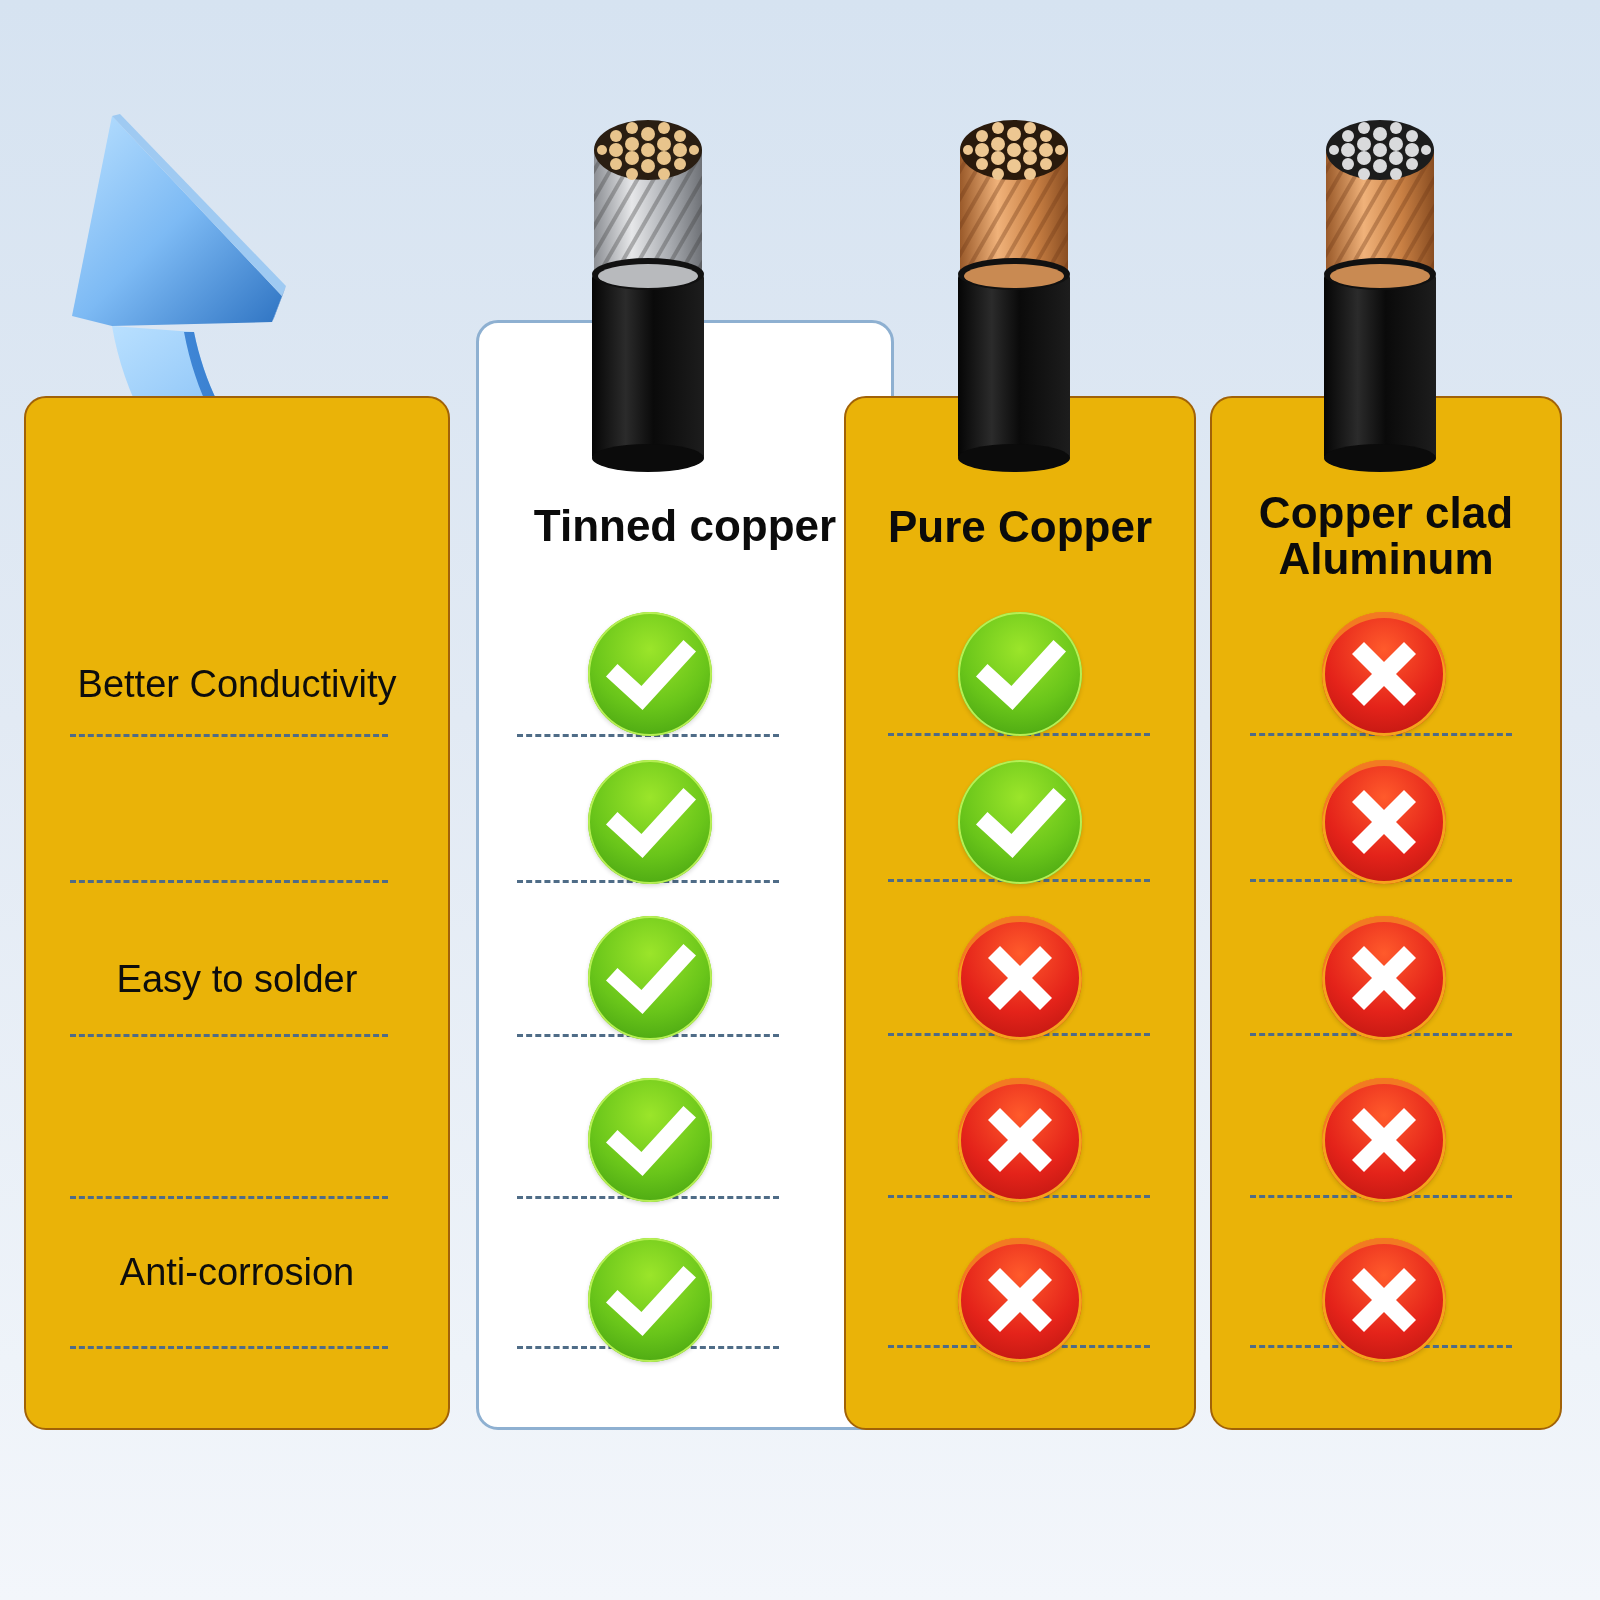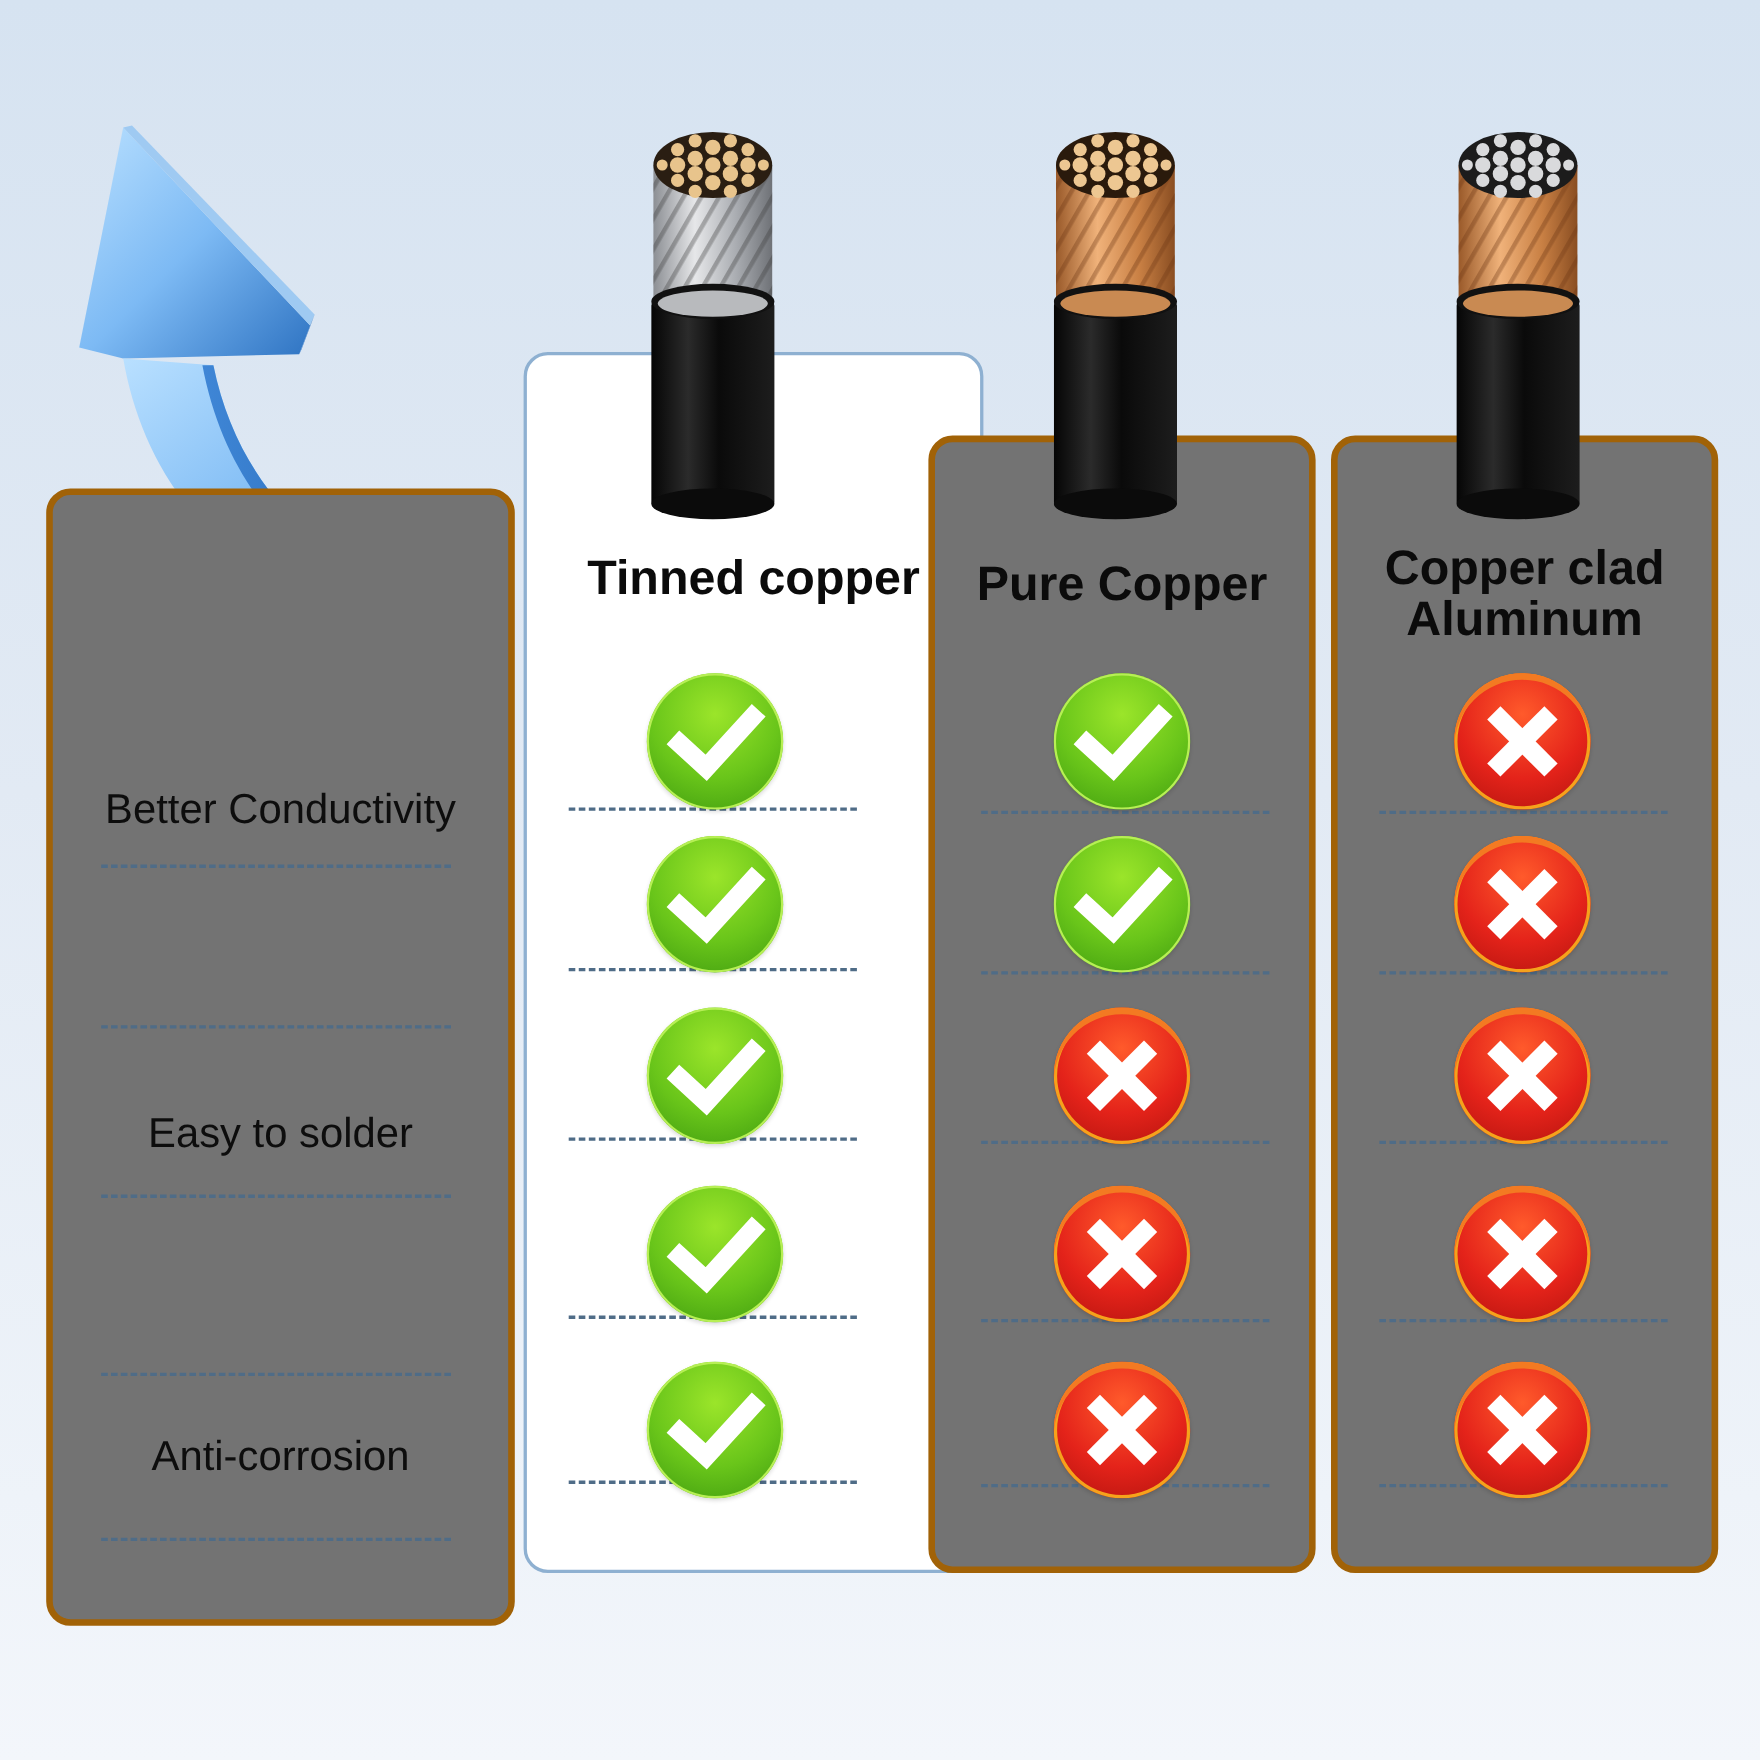--- a/index.html
+++ b/index.html
@@ -6,25 +6,25 @@
   html, body { width: 1600px; height: 1600px; overflow: hidden; }
   body {
     position: relative;
     background: linear-gradient(180deg, #d6e3f1 0%, #e2eaf4 45%, #eef3f9 85%, #f3f6fb 100%);
     font-family: "Liberation Sans", "DejaVu Sans", sans-serif;
   }
   .panel {
     position: absolute;
     top: 396px;
     height: 1034px;
-    background: #737373;
+    background: #eab308;
     border-radius: 22px;
-    border: 6px solid #a16207;
-  }
-  .panel.features { left: 42px; width: 426px; margin-top: 48px; }
+    border: 2px solid #a16207;
+  }
+  .panel.features { left: 24px; width: 426px; }
   .panel.tinned { left: 476px; width: 418px; top: 320px; height: 1110px; background: #ffffff; border: 3px solid #8eb0d1; }
   .panel.pure { left: 844px; width: 352px; }
   .panel.cca { left: 1210px; width: 352px; }
 
   .col-title {
     position: absolute;
     width: 100%;
     text-align: center;
     font-weight: bold;
     font-size: 44px;

